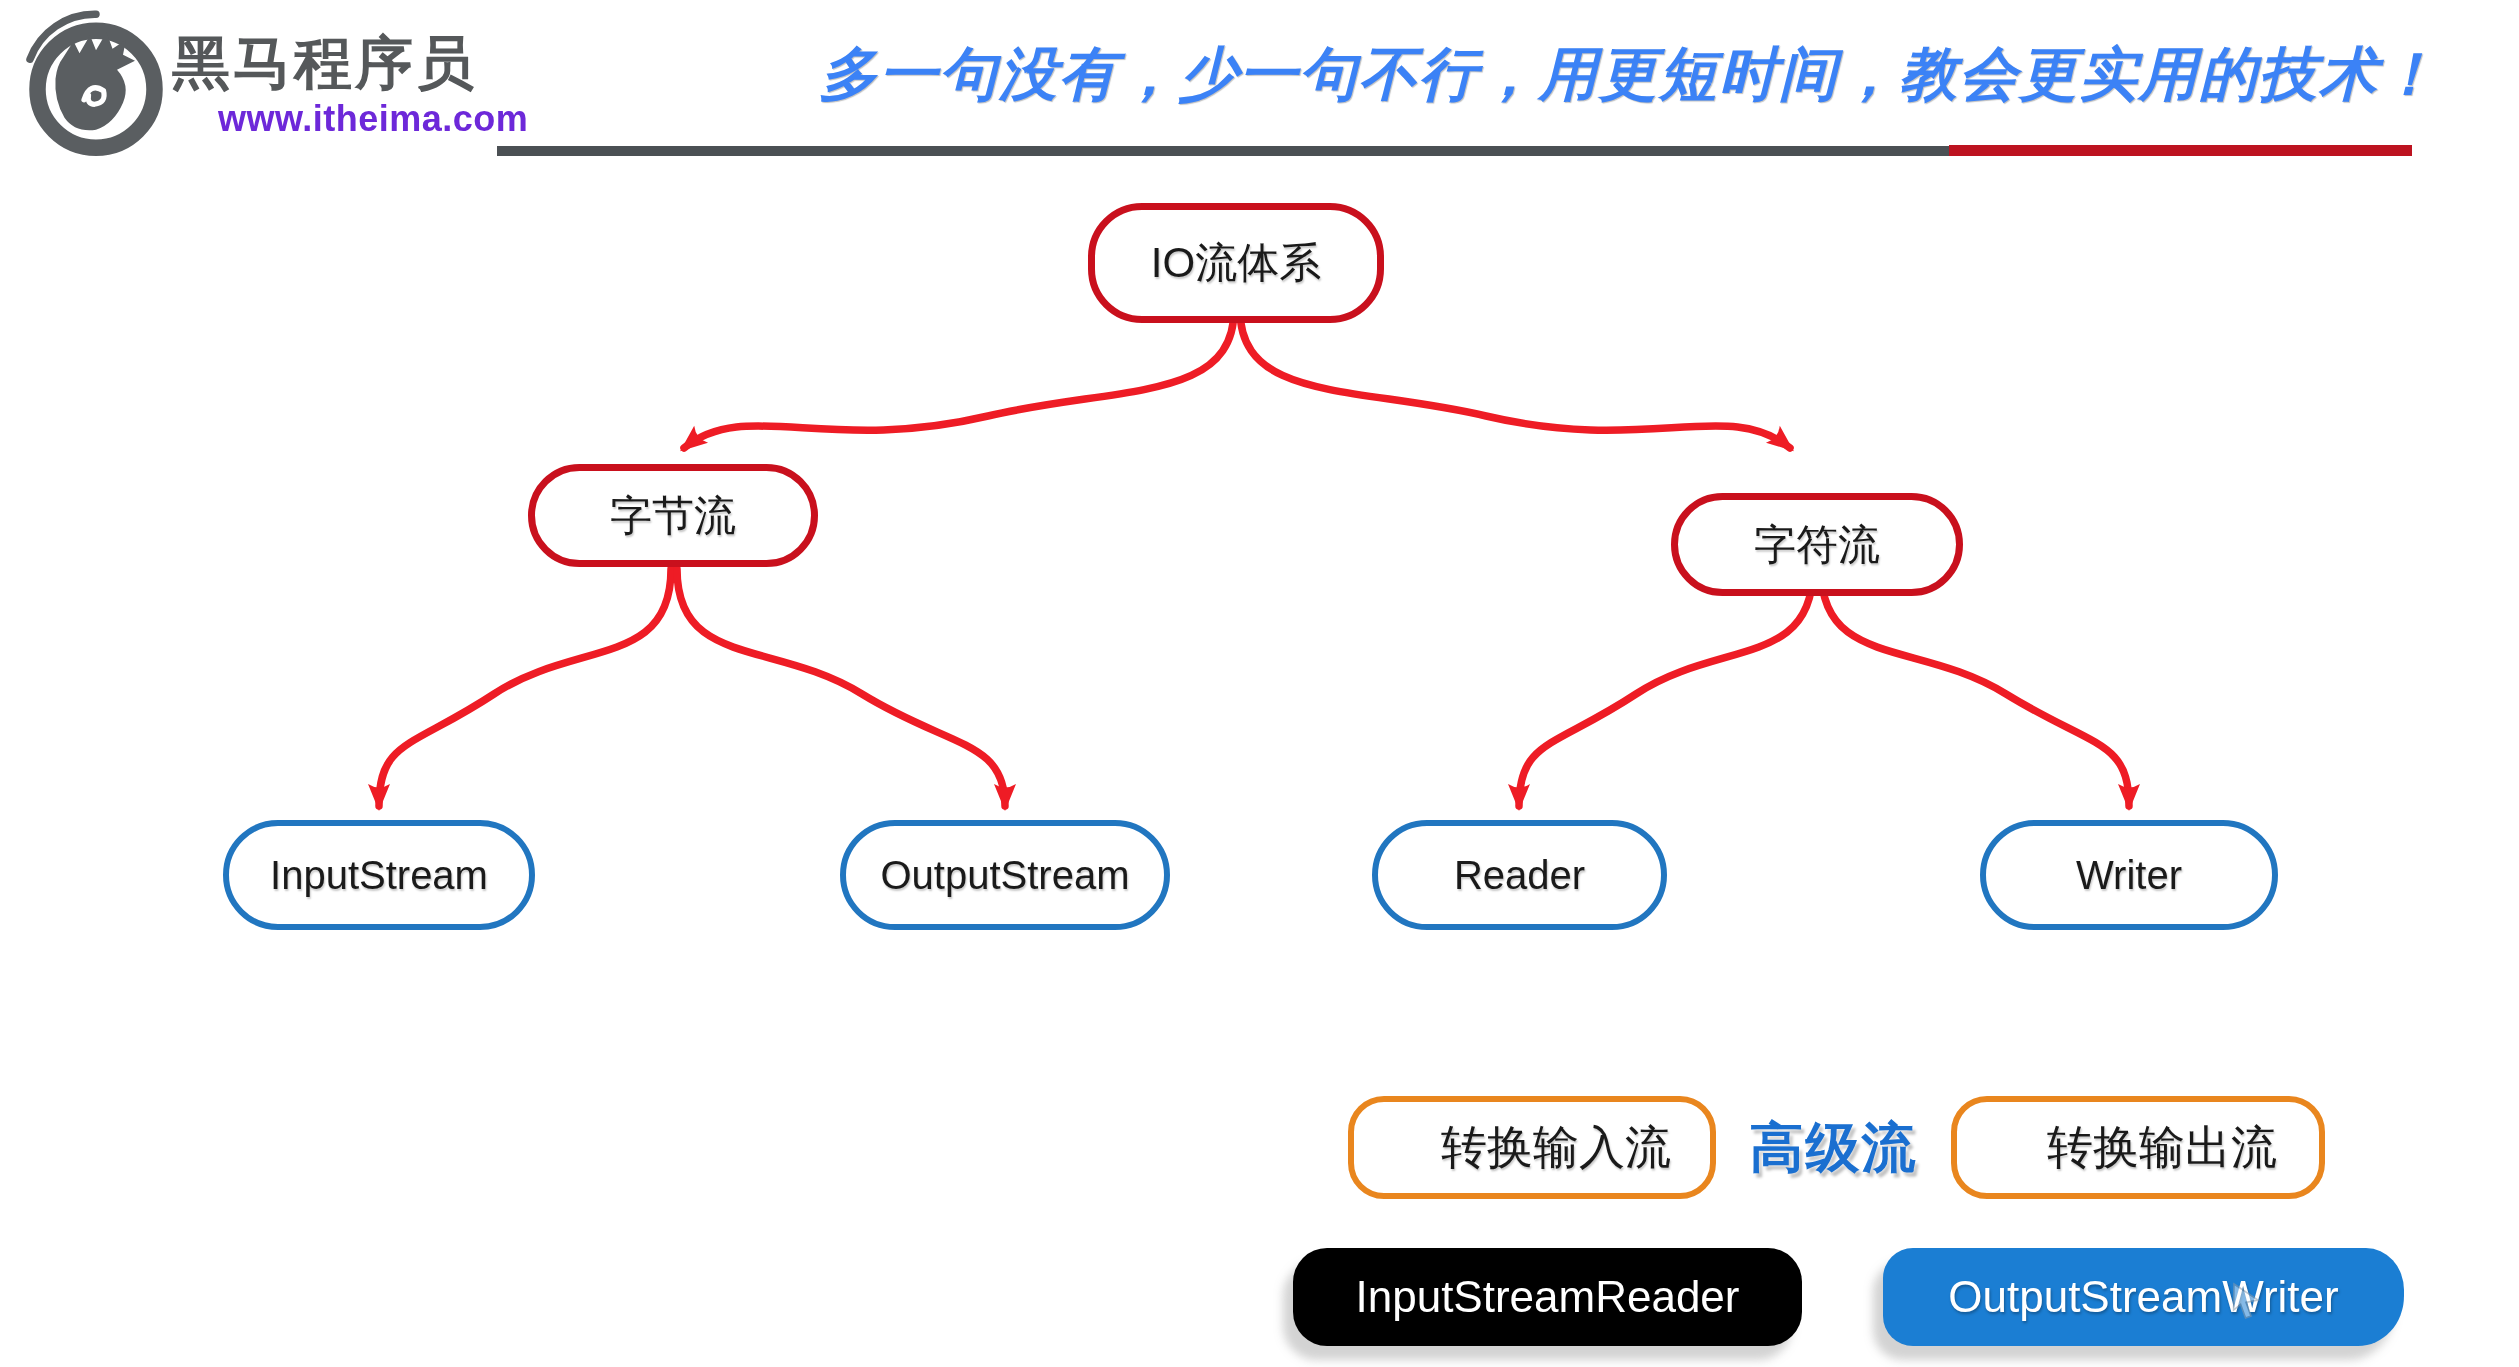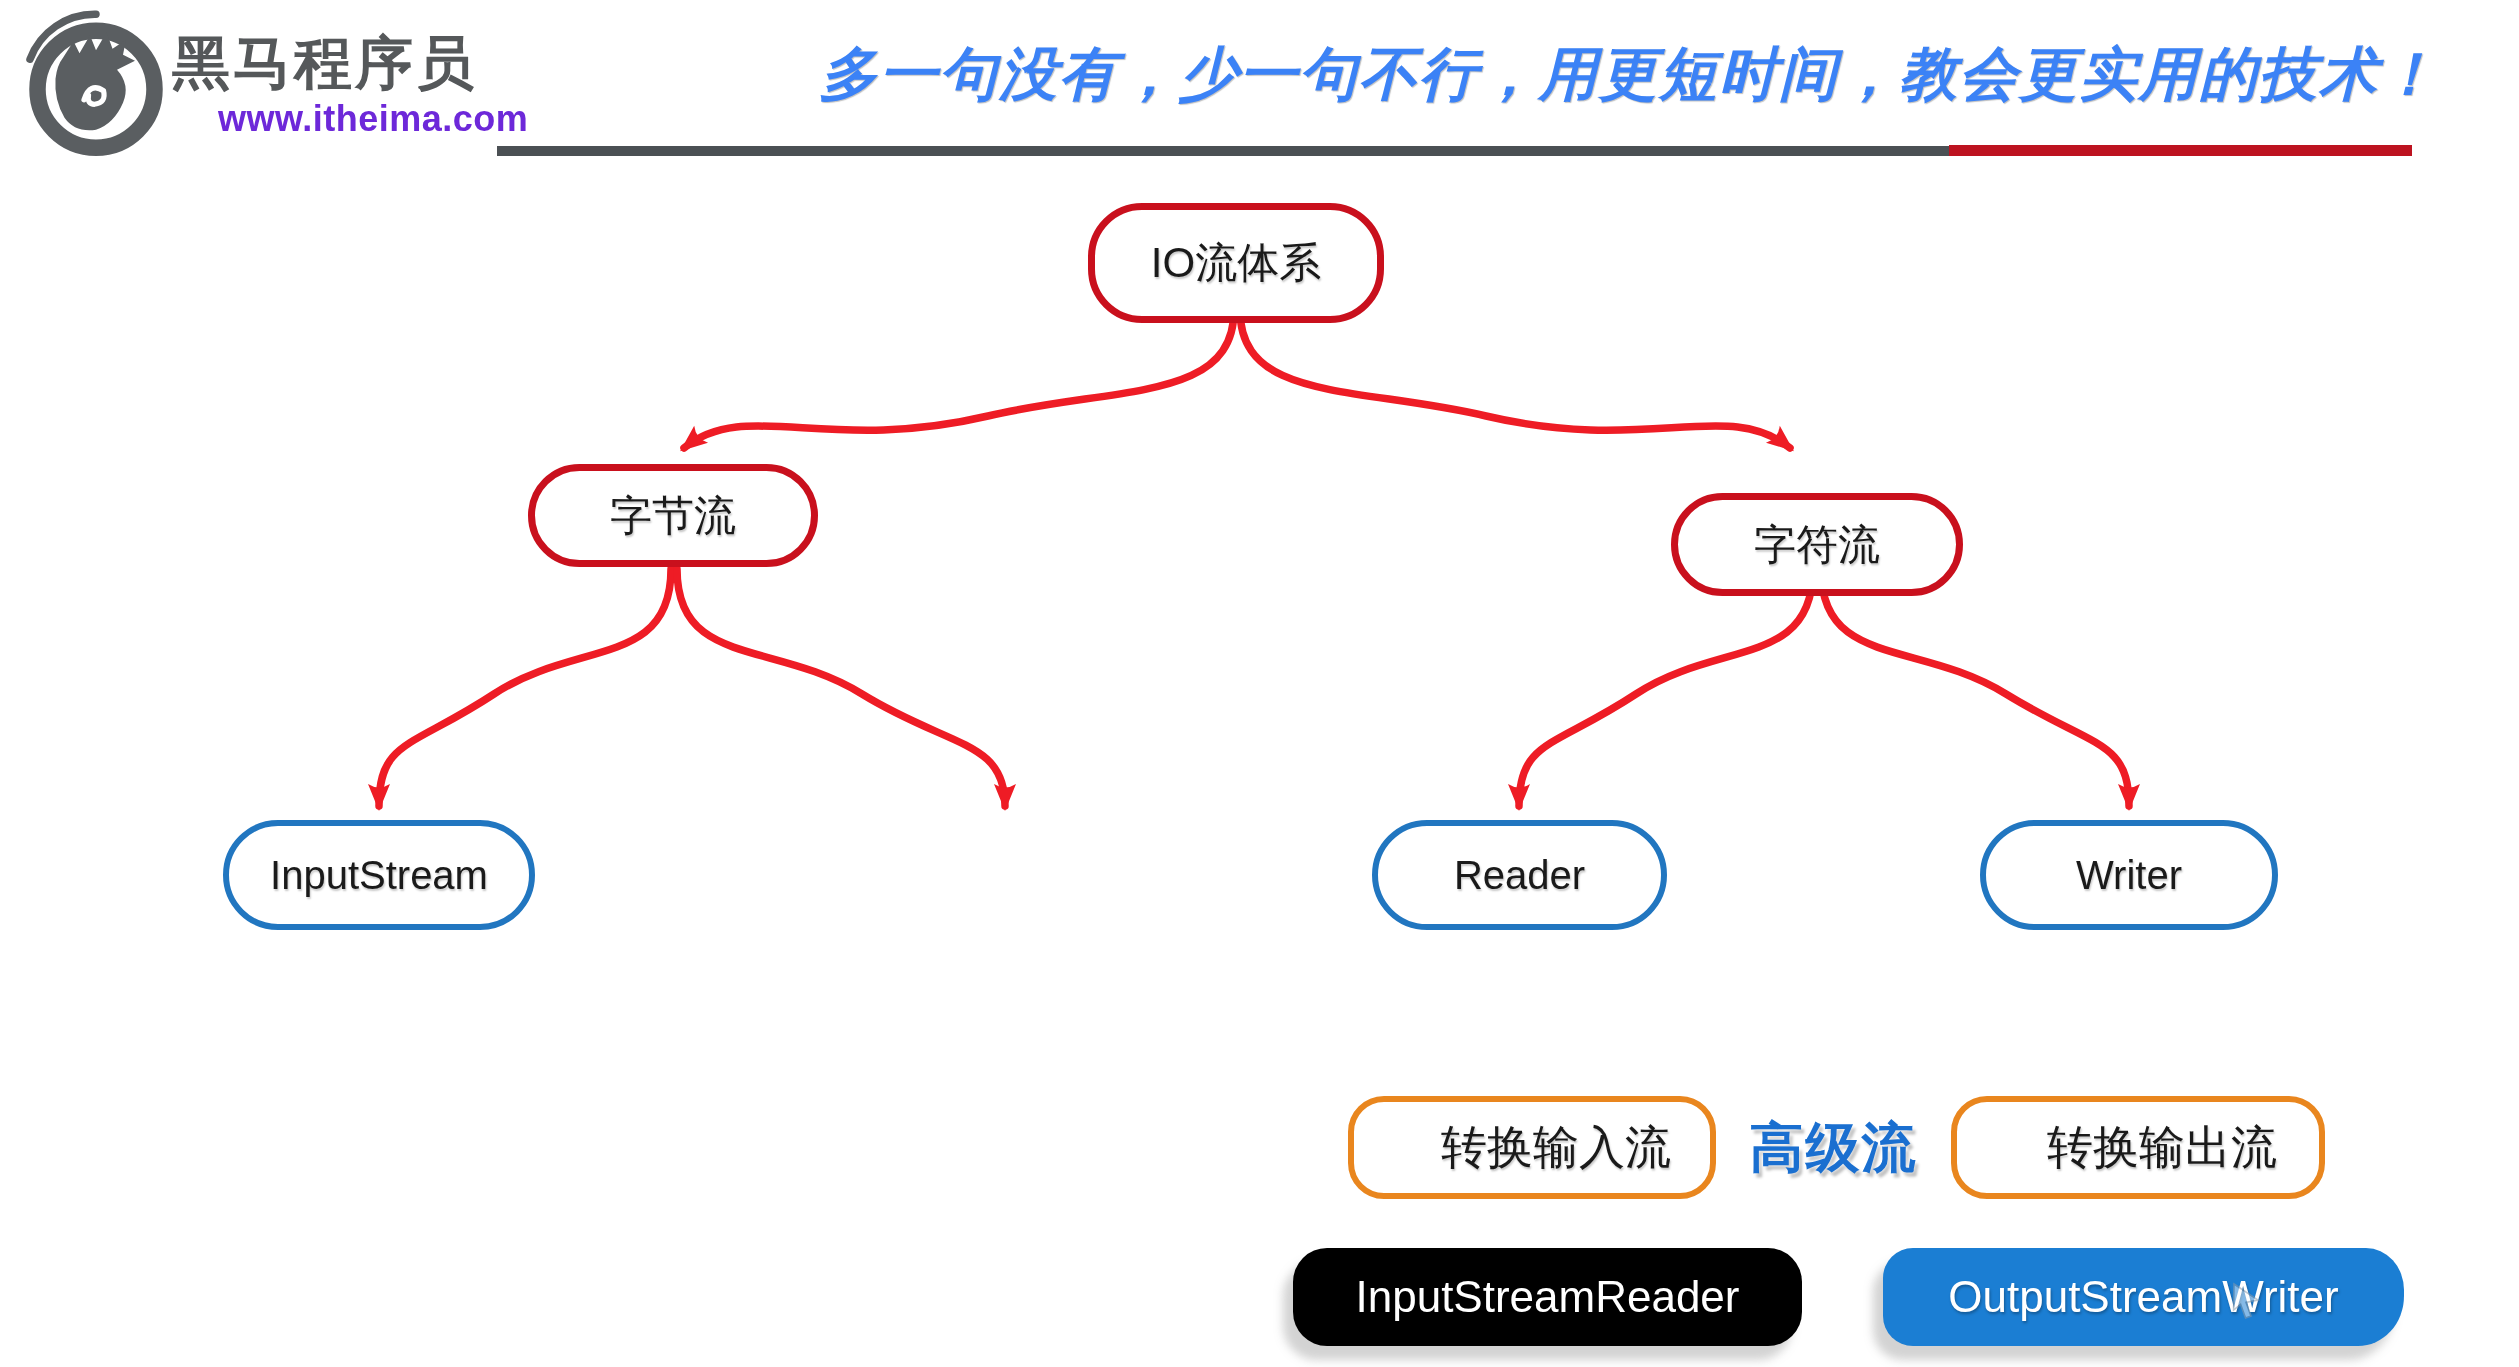--- a/index.html
+++ b/index.html
@@ -133,20 +133,23 @@
   <div class="node node-red pos-byte">
     <span>字节流</span>
   </div>
   <div class="node node-red pos-char">
     <span>字符流</span>
   </div>
 
   <div class="node node-blue pos-is">
     <span>InputStream</span>
   </div>
+  <div class="node node-blue pos-os">
+    <span>OutputStream</span>
+  </div>
   <div class="node node-blue pos-rd">
     <span>Reader</span>
   </div>
   <div class="node node-blue pos-wr">
     <span>Writer</span>
   </div>
 
   <div class="node node-orange pos-convin">
     <span>转换输入流</span>
   </div>

